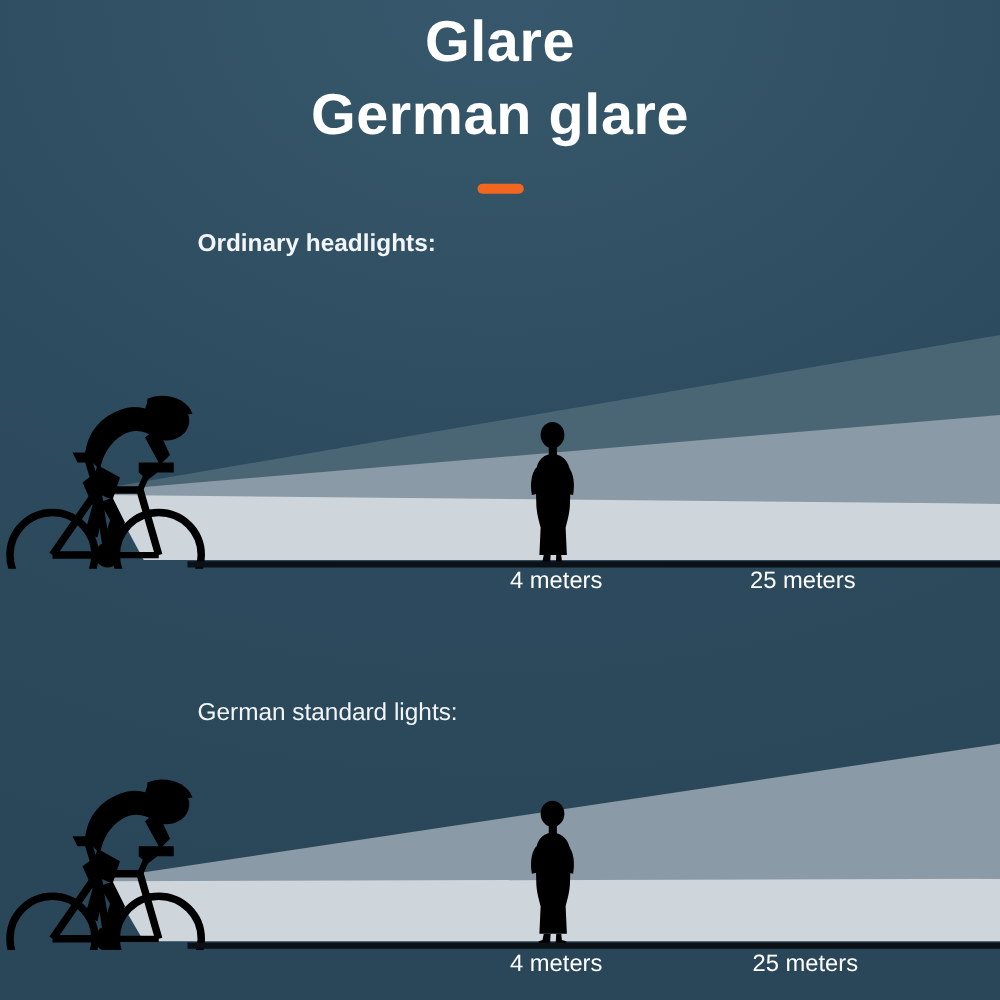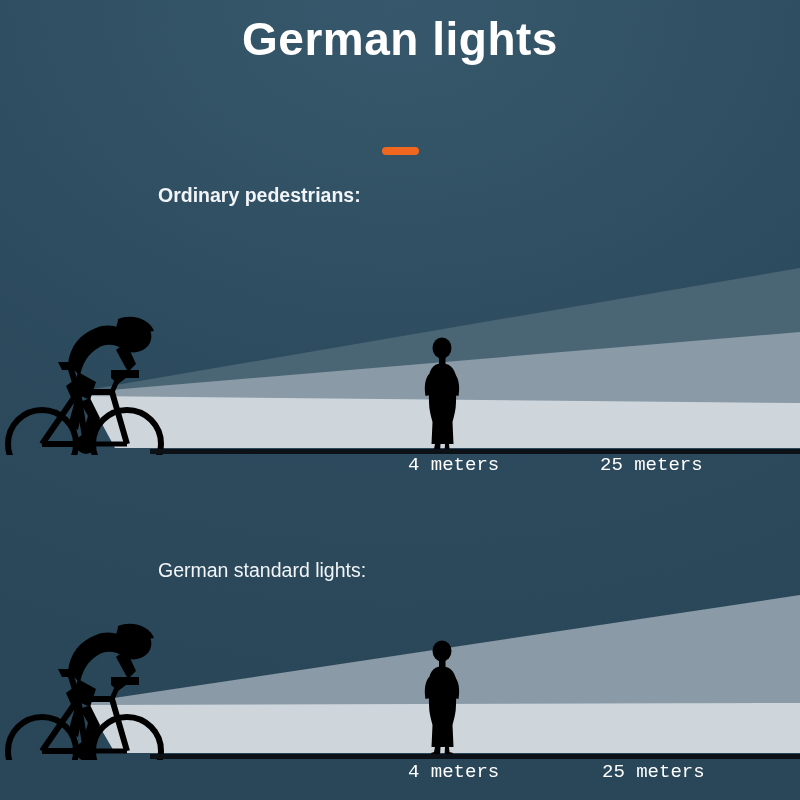--- a/index.html
+++ b/index.html
@@ -89,39 +89,39 @@
   #ground-ordinary { top: 449px; }
   #ground-german   { top: 754px; }
 
   
   .dist-label {
     position: absolute;
     color: #ffffff;
     font-size: 19px;
     font-weight: normal;
     white-space: nowrap;
-    font-family: Liberation Mono, monospace;
   }
   #dist-4m-ordinary  { top: 454px; left: 408px; }
   #dist-25m-ordinary { top: 454px; left: 600px; }
   #dist-4m-german    { top: 761px; left: 408px; }
   #dist-25m-german   { top: 761px; left: 602px; }
 </style>
 </head>
 <body>
 
 <div id="poster">
 
   <div class="title-block">
-    <div class="title-line l2">German lights</div>
+    <div class="title-line l1">Glare</div>
+    <div class="title-line l2">German glare</div>
   </div>
   <div class="accent-bar"></div>
 
   <div class="para" id="para-ordinary">
-    <p class="lead">Ordinary pedestrians:</p>
+    <p class="lead">Ordinary headlights:</p>
   </div>
 
   <div class="scene" id="scene-ordinary">
     <svg width="800" height="215" viewBox="0 0 800 215" xmlns="http://www.w3.org/2000/svg">
 
       <polygon points="87,150 800,28 800,98 87,156" fill="#4a6675"></polygon>
 
       <polygon points="87,152 800,92 800,163 87,166" fill="#8a9aa6"></polygon>
 
       <polygon points="87,156 800,163 800,208 115,208" fill="#ced6dc"></polygon>

